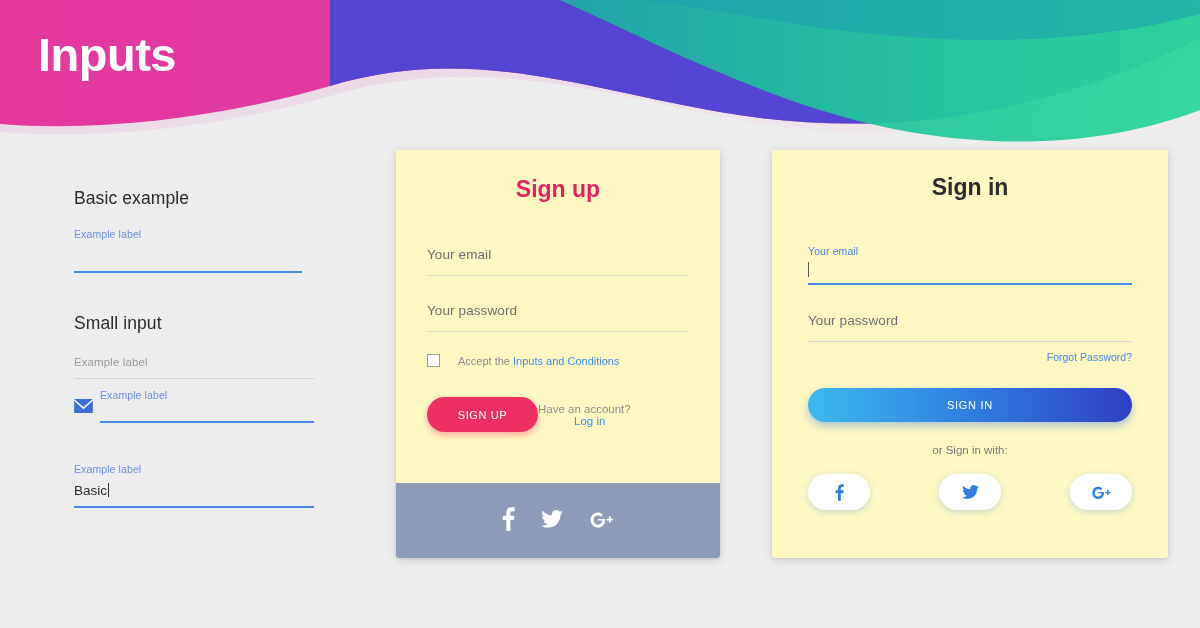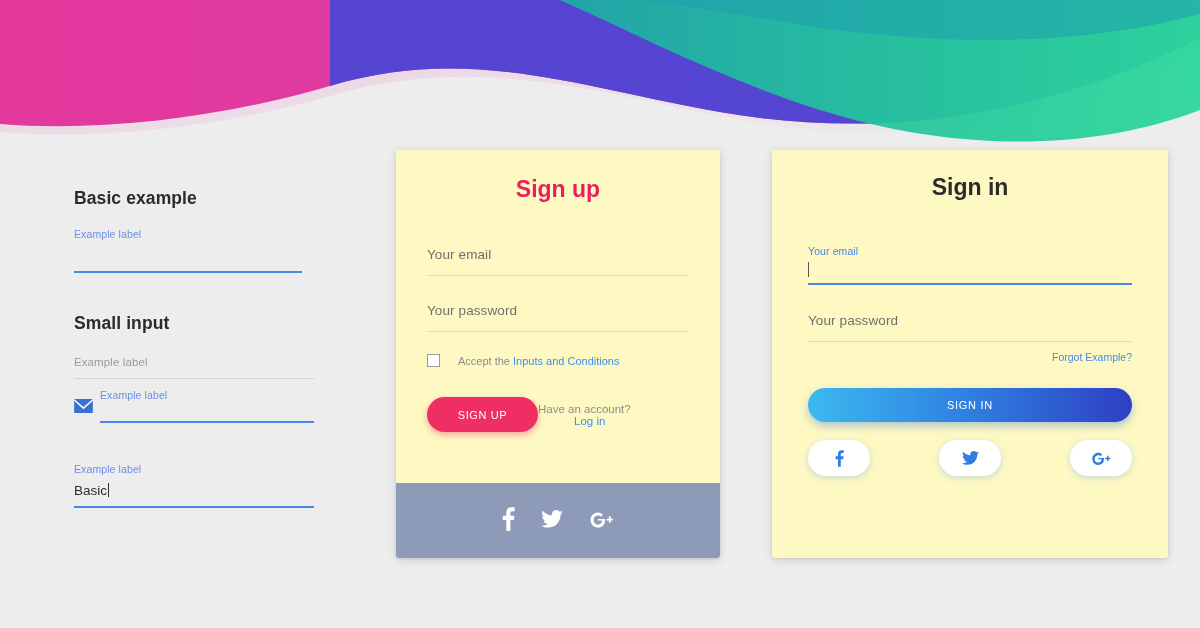--- a/index.html
+++ b/index.html
@@ -31,21 +31,21 @@
 
   
   .left-col {
     position: absolute;
     left: 74px; top: 188px;
     width: 250px;
   }
   .section-title {
     font-size: 17.5px;
     color: #2b2b2b;
-    font-weight: bold;
+    font-weight: normal;
     letter-spacing: 0.1px;
   }
   .field { position: relative; }
   .field-label {
     font-size: 10.5px;
     letter-spacing: 0.1px;
     display: block;
   }
   .label-blue { color: #6a8fe8; }
   .label-grey { color: #9a9a9a; }
@@ -191,20 +191,21 @@
         <stop offset="100%" stop-color="#f0e2ee" stop-opacity="0.25"></stop>
       </linearGradient>
     </defs>
 
     <path d="M0,0 L1200,0 L1200,50 C1050,130 900,150 740,120 C600,94 480,52 330,96 C220,128 100,140 0,132 Z" fill="url(#gSoftPink)"></path>
     <path d="M0,0 L1200,0 L1200,38 C1040,118 880,140 720,112 C580,88 470,44 330,86 C220,118 100,132 0,124 Z" fill="url(#gPink)"></path>
     <path d="M330,86 C470,44 580,88 720,112 C880,140 1040,118 1200,38 L1200,0 L330,0 Z" fill="url(#gPurple)" opacity="0.93"></path>
     <path d="M560,0 L1200,0 L1200,110 C1080,156 940,148 820,110 C720,78 640,36 560,0 Z" fill="url(#gGreen)" opacity="0.94"></path>
     <path d="M640,0 L1200,0 L1200,14 C1060,52 900,44 760,18 C718,11 678,5 640,0 Z" fill="#1f9fae" opacity="0.55"></path>
   </svg>
+  <div class="hero-title">Inputs</div>
 </div>
 
 <div class="left-col">
 
   <div>
     <div class="section-title">Basic example</div>
     <div class="field" style="margin-top: 19px;">
       <span class="field-label label-blue">Example label</span>
       <div class="line-blue" style="height: 33px; width: 228px;">
         <span class="field-value"></span>
@@ -300,24 +301,25 @@
       <span class="cf-label-blue">Your email</span>
       <div class="line-blue" style="height: 26px; padding-top: 3px;">
         <span class="field-value"></span><span class="si-caret"></span>
       </div>
     </div>
 
     <div class="su-underline" style="margin-top: 26px; height: 31px;">
       <span class="cf-label">Your password</span>
     </div>
 
-    <a class="forgot" href="#" style="margin-top: 9px;">Forgot Example?</a>
+    <a class="forgot" href="#" style="margin-top: 9px;">Forgot Password?</a>
 
     <button class="btn-signin" style="margin-top: 25px;">SIGN IN</button>
 
+    <div class="or-text" style="margin-top: 22px;">or Sign in with:</div>
 
     <div class="social-row" style="margin-top: 18px;">
       <span class="social-pill">
         <svg width="9" height="17" viewBox="0 0 13 24">
           <path d="M8.4,24 L8.4,13 L11.9,13 L12.5,8.8 L8.4,8.8 L8.4,6.2 C8.4,5 8.8,4.2 10.5,4.2 L12.6,4.2 L12.6,0.4 C12.2,0.35 11,0.2 9.5,0.2 C6.4,0.2 4.3,2.1 4.3,5.7 L4.3,8.8 L0.8,8.8 L0.8,13 L4.3,13 L4.3,24 Z"></path>
         </svg>
       </span>
       <span class="social-pill">
         <svg width="17" height="14" viewBox="0 0 24 20">
           <path d="M24,2.4 C23.1,2.8 22.2,3.05 21.2,3.16 C22.2,2.56 23,1.6 23.4,0.45 C22.4,1.03 21.3,1.45 20.2,1.68 C19.3,0.7 18,0.1 16.6,0.1 C13.9,0.1 11.7,2.3 11.7,5 C11.7,5.4 11.75,5.78 11.84,6.13 C7.7,5.93 4.06,3.95 1.62,0.95 C1.2,1.7 0.95,2.56 0.95,3.47 C0.95,5.2 1.83,6.7 3.16,7.6 C2.35,7.57 1.6,7.35 0.93,6.98 L0.93,7.04 C0.93,9.4 2.62,11.4 4.85,11.85 C4.45,11.96 4.02,12.02 3.57,12.02 C3.26,12.02 2.95,11.99 2.66,11.93 C3.28,13.88 5.1,15.3 7.25,15.34 C5.56,16.66 3.43,17.45 1.12,17.45 C0.72,17.45 0.33,17.43 0,17.38 C2.17,18.77 4.75,19.58 7.52,19.58 C16.6,19.58 21.55,12.06 21.55,5.54 C21.55,5.33 21.55,5.12 21.53,4.91 C22.5,4.22 23.4,3.37 24,2.4 Z"></path>

